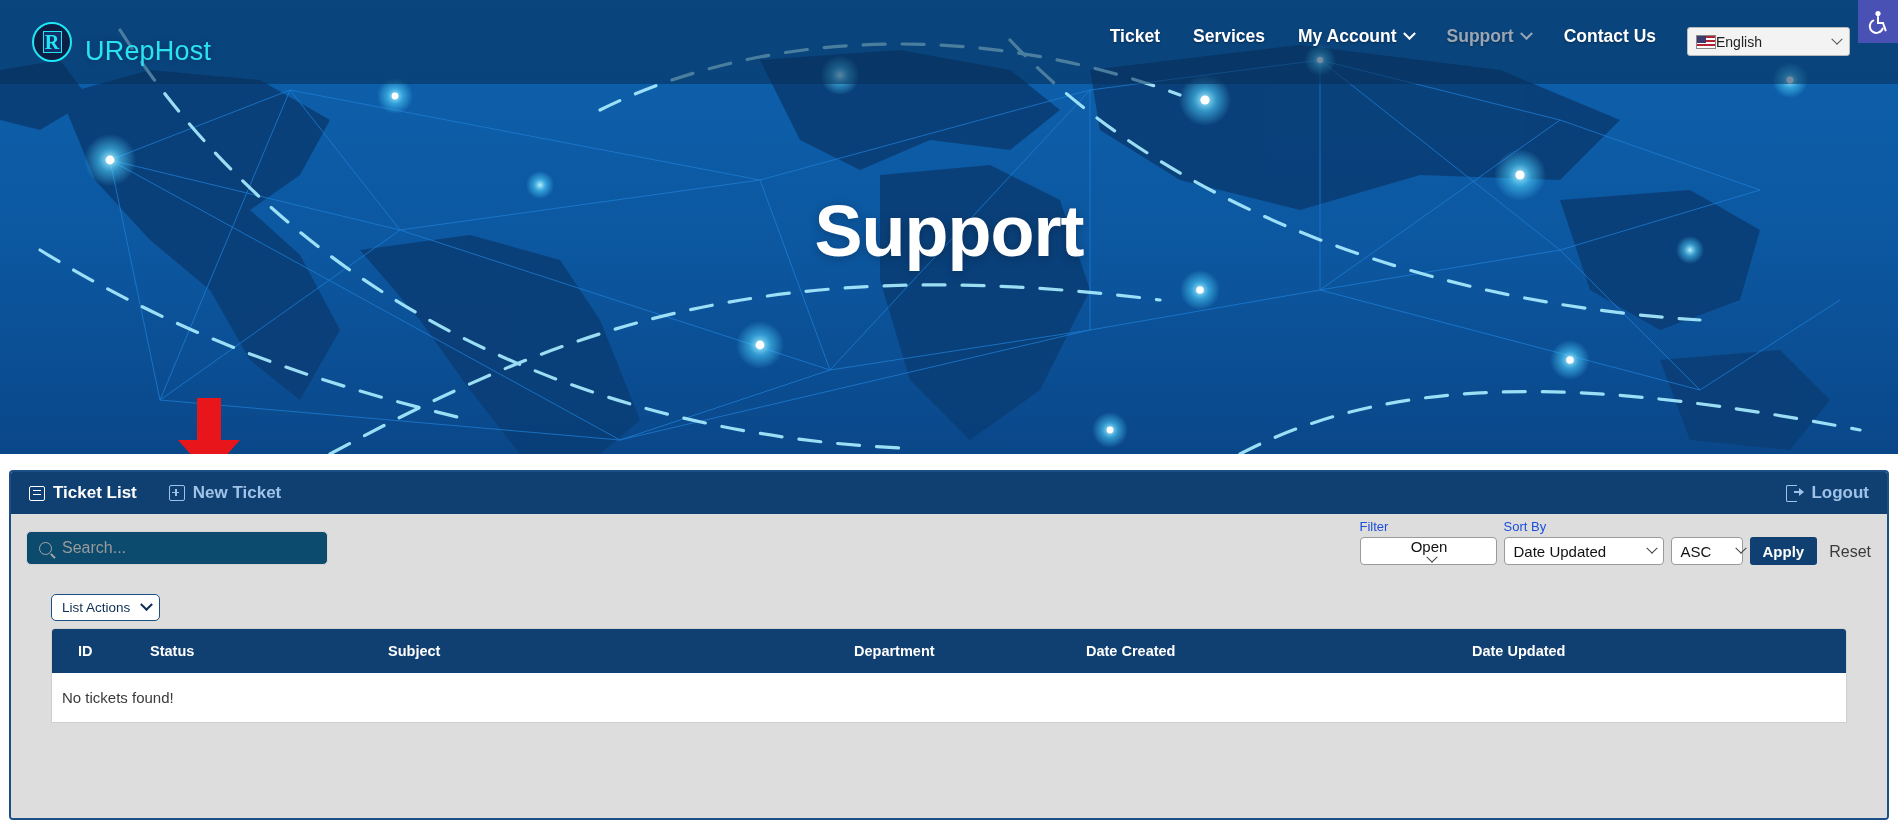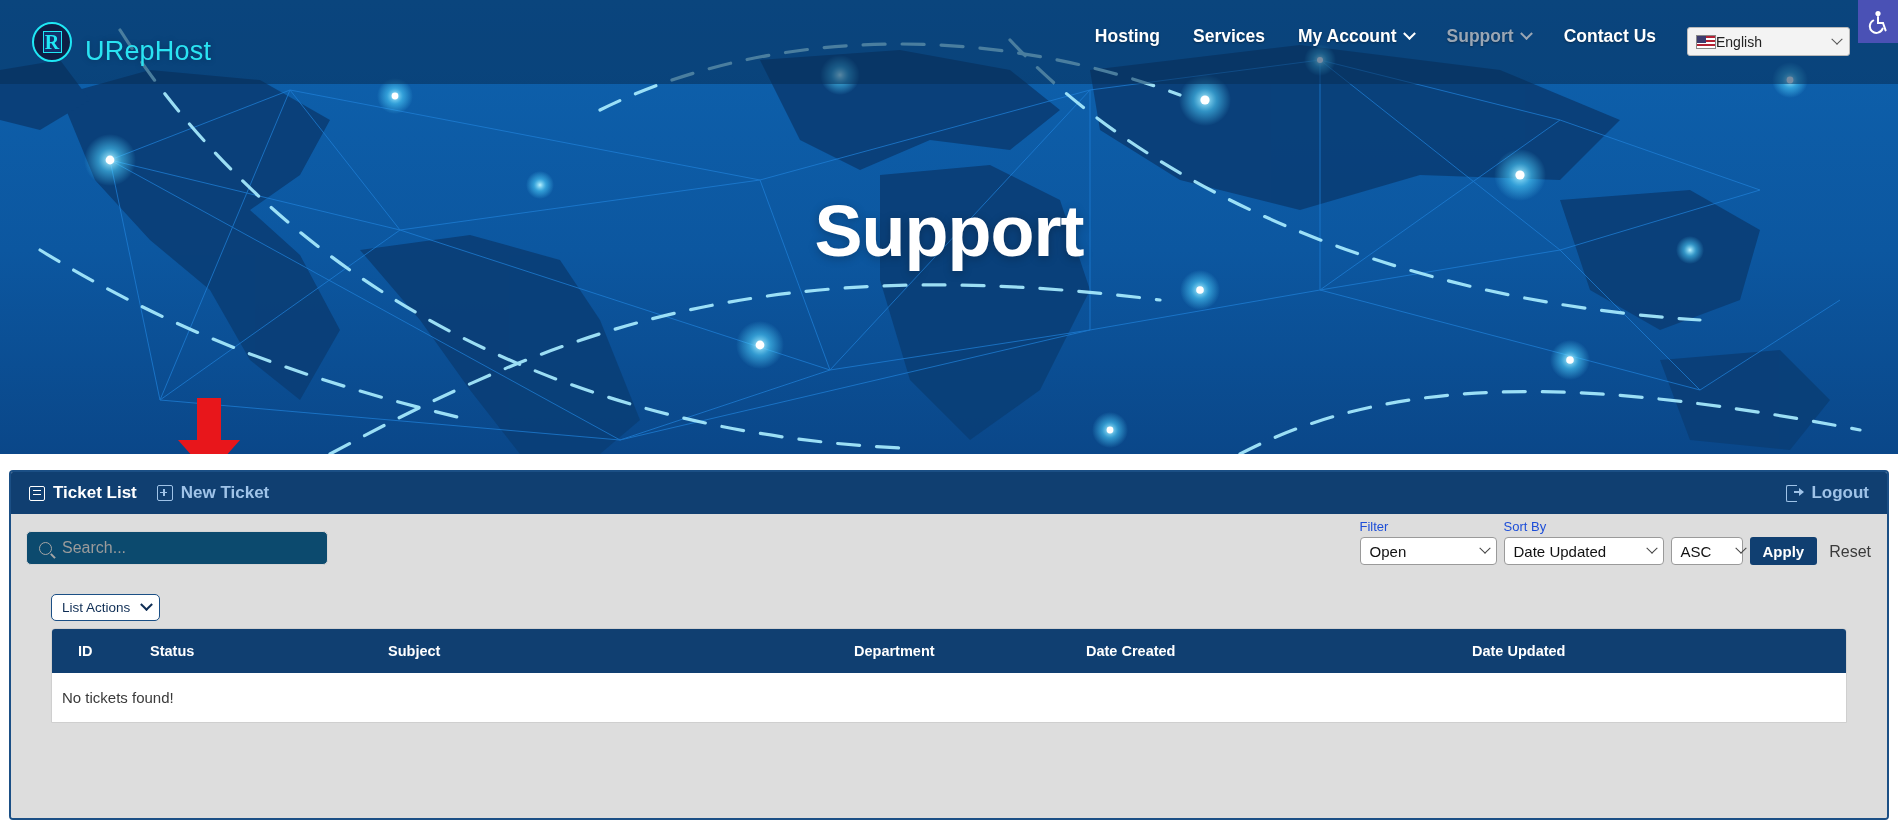--- a/index.html
+++ b/index.html
@@ -177,21 +177,21 @@
     border: 2px solid #1b4f85;
     border-radius: 4px;
     overflow: hidden;
   }
   .panel-toolbar {
     height: 42px;
     background: #103f71;
     display: flex;
     align-items: center;
     padding: 0 18px;
-    gap: 20px;
+    gap: 32px;
   }
   .tb-item {
     display: flex;
     align-items: center;
     gap: 8px;
     font-size: 17px;
     font-weight: bold;
     color: #ffffff;
     cursor: pointer;
     white-space: nowrap;
@@ -312,21 +312,21 @@
     border: 1px solid #9a9a9a;
     border-radius: 4px;
     display: flex;
     align-items: center;
     justify-content: space-between;
     padding: 0 7px 0 9px;
     font-size: 15px;
     color: #111;
     cursor: pointer;
   }
-  .sel-filter { width: 137px; }
+  .sel-filter { width: 137px; flex-direction: column; }
   .sel-sort   { width: 160px; }
   .sel-dir    { width: 72px; gap: 20px; }
   .sel-caret {
     width: 8px; height: 8px;
     border-right: 1.7px solid #444;
     border-bottom: 1.7px solid #444;
     transform: rotate(45deg) translate(-2px,-2px);
     margin-left: 6px;
     flex: 0 0 auto;
   }
@@ -486,21 +486,21 @@
 
   <div class="logo-wrap">
     <span class="logo-mark">
       <span class="inner-r">R</span>
     </span>
     <span class="logo-text">URepHost</span>
   </div>
 
   <nav class="mainnav">
     <span class="nav-item">
-      <span>Hosting</span>
+      <span>Ticket</span>
     </span>
     <span class="nav-item">
       <span>Services</span>
     </span>
     <span class="nav-item">
       <span>My Account</span>
       <i class="chev"></i>
     </span>
     <span class="nav-item muted">
       <span>Support</span>

